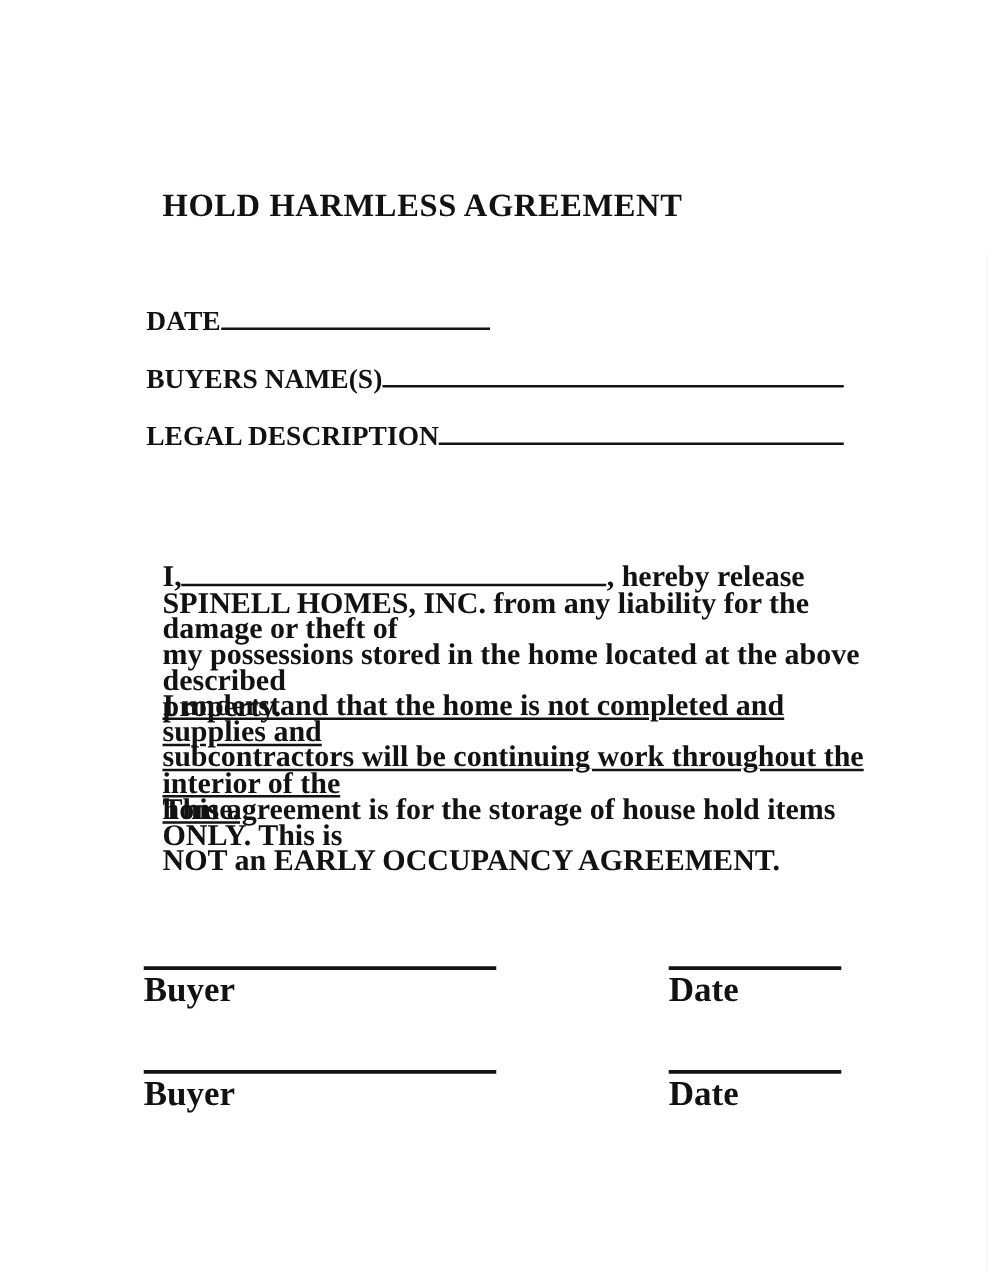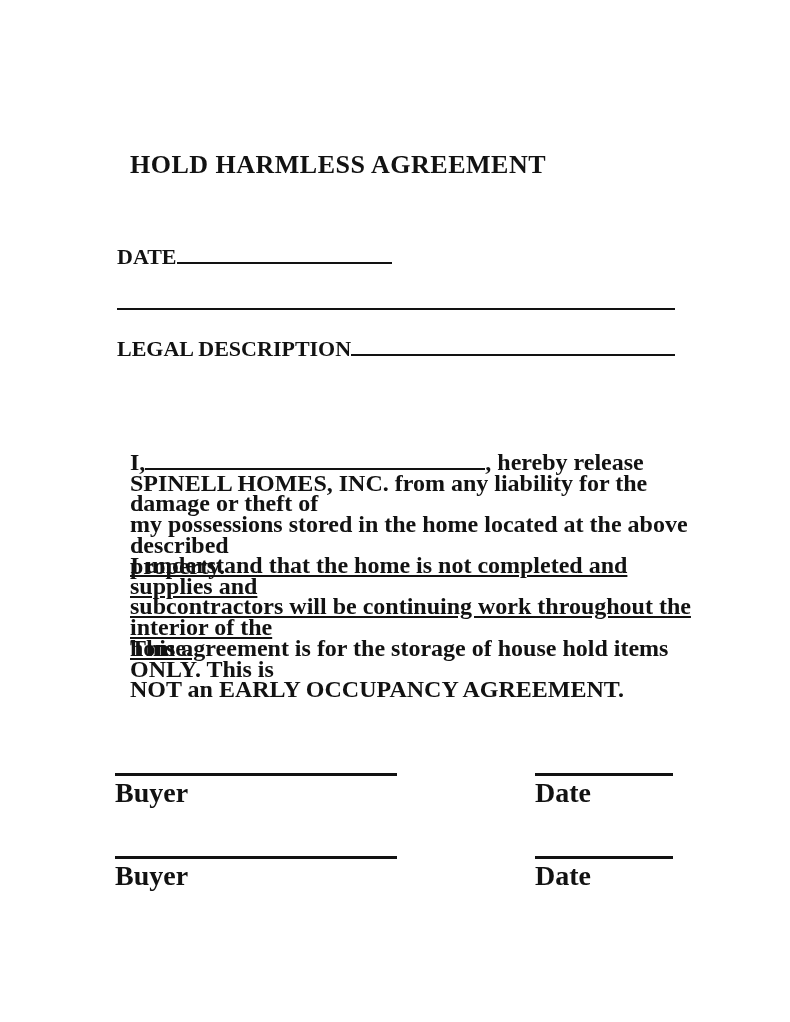--- a/index.html
+++ b/index.html
@@ -91,20 +91,21 @@
 <div class="page">
 
   <h1 class="title">HOLD HARMLESS AGREEMENT</h1>
 
   <div class="field-row row-date">
     <span class="field-label">DATE</span>
       <span class="blank fixed"></span>
   </div>
 
   <div class="field-row row-buyers">
+    <span class="field-label">BUYERS NAME(S)</span>
       <span class="blank"></span>
   </div>
 
   <div class="field-row row-legal">
     <span class="field-label">LEGAL DESCRIPTION</span>
       <span class="blank"></span>
   </div>
 
   <p class="para para-release"><span>I,</span><span class="release-blank"></span><span class="para-text">, hereby release
 SPINELL HOMES, INC. from any liability for the damage or theft of

